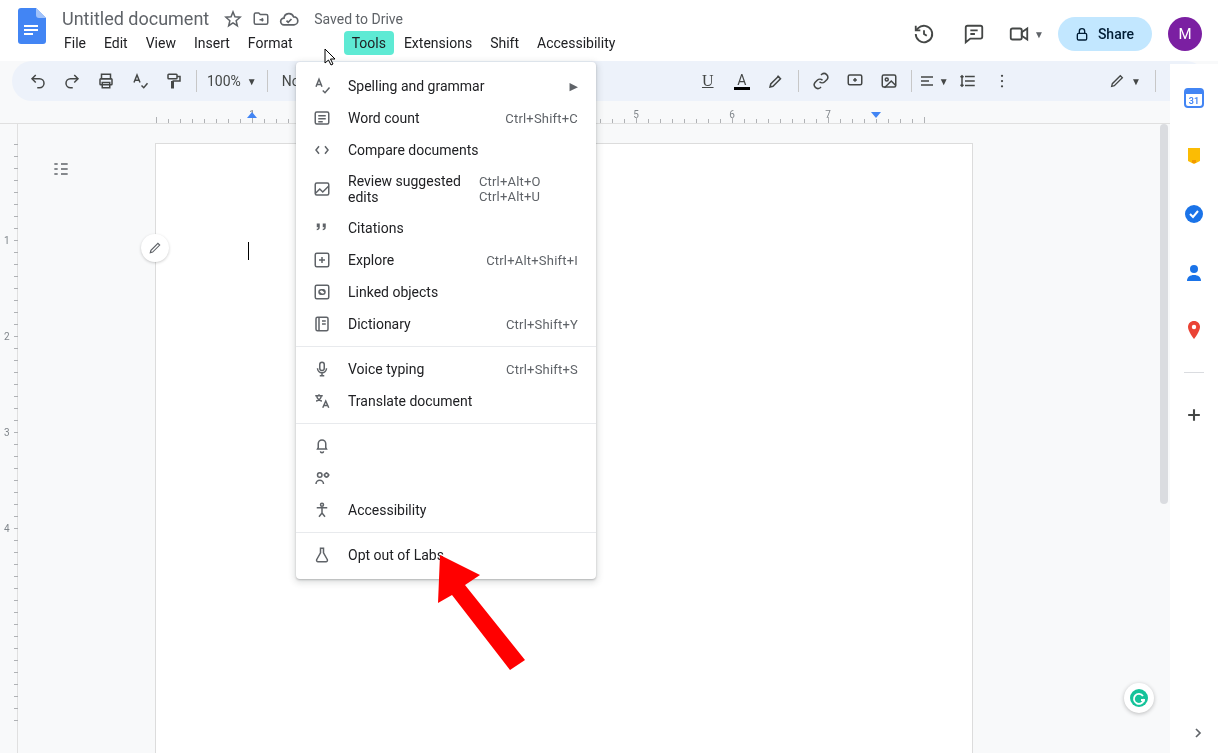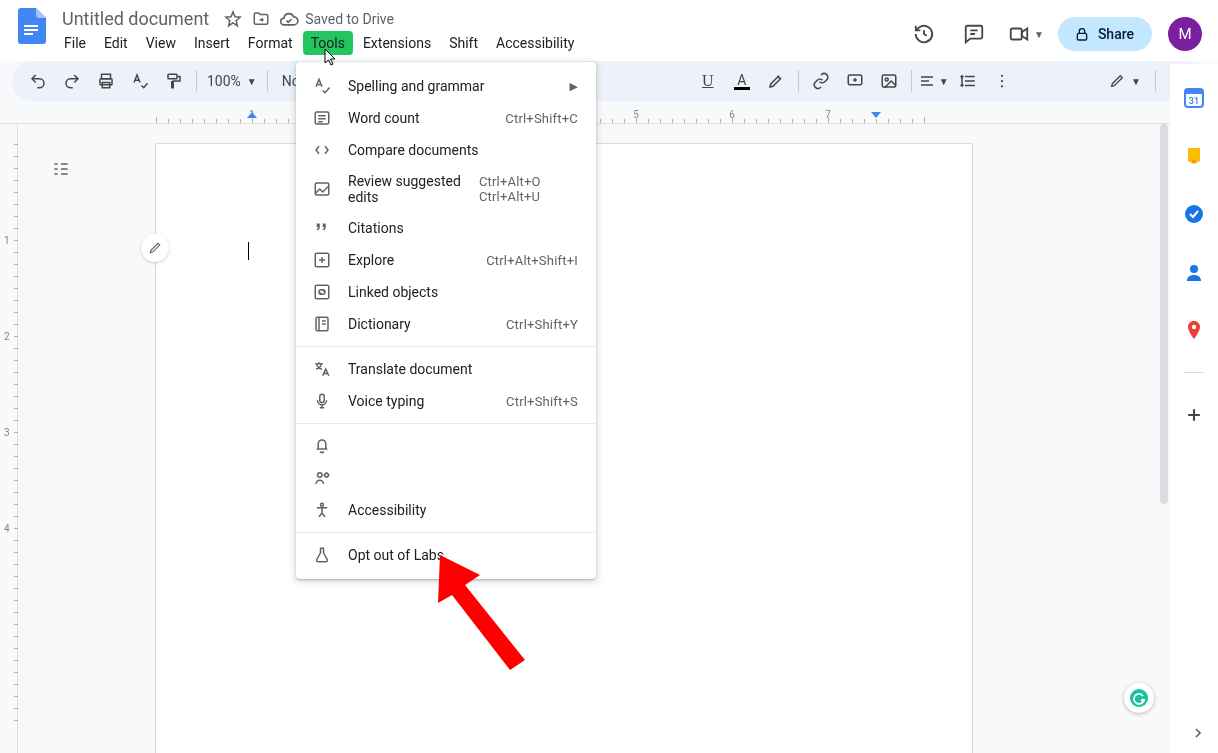--- a/index.html
+++ b/index.html
@@ -32,24 +32,24 @@
   
   .header { display:flex; align-items:flex-start; padding:6px 12px 0 12px; background:var(--bg); }
   .doc-icon {
     width:40px; height:40px; display:flex; align-items:center; justify-content:center;
     flex: 0 0 40px; margin-right:4px;
   }
   .title-col { flex:1 1 auto; min-width:0; }
   .title-row { display:flex; align-items:center; gap:8px; padding:2px 0 0 0; }
   .doc-title { font-size:18px; color:#5f6368; padding:0 6px; }
   .title-icon { width:20px; height:20px; display:flex; align-items:center; justify-content:center; color:#5f6368; }
-  .saved { display:flex; align-items:center; gap:6px; color:#5f6368; font-size:14px; }
+  .saved { display:flex; align-items:center; gap:15px; color:#5f6368; font-size:14px; }
   .menu-row { display:flex; align-items:center; gap:2px; padding:2px 0 6px 0; }
   .menu-row .menu-item { padding:4px 8px; border-radius:4px; color:#202124; font-size:14px; }
-  .menu-row .menu-item.open { background:#22c55e; position:relative; }
+  .menu-row .menu-item.open { background:#5eead4; position:relative;margin-left:41px; }
   .header-right { display:flex; align-items:center; gap:10px; padding-right:4px; padding-top:8px; }
   .hdr-btn { width:40px; height:40px; display:flex; align-items:center; justify-content:center; color:#5f6368; }
   .share {
     display:flex; align-items:center; gap:8px; background:var(--share-bg); color:#001d35;
     padding:9px 18px 9px 16px; border-radius:40px; font-size:14px; font-weight:500;
   }
   .avatar { width:34px; height:34px; border-radius:50%; background:var(--avatar); color:#fff; display:flex; align-items:center; justify-content:center; font-size:15px; margin-left:6px; }
   
   .toolbar {
     margin: 0 12px 0 12px;
@@ -623,35 +623,35 @@
           <path d="M12 8h5M12 12h5"></path>
         </svg>
       </span>
       <span class="dd-label">Dictionary</span>
       <span class="dd-shortcut">Ctrl+Shift+Y</span>
     </div>
     <div class="dd-sep"></div>
     <div class="dd-item">
       <span class="dd-icon">
         <svg width="18" height="18" viewBox="0 0 24 24" fill="none" stroke="#5f6368" stroke-width="2">
+          <rect x="9" y="3" width="6" height="11" rx="3"></rect>
+          <path d="M6 11a6 6 0 0 0 12 0M12 17v4M9 21h6"></path>
+        </svg>
+      </span>
+      <span class="dd-label">Voice typing</span>
+      <span class="dd-shortcut">Ctrl+Shift+S</span>
+    </div>
+    <div class="dd-item">
+      <span class="dd-icon">
+        <svg width="18" height="18" viewBox="0 0 24 24" fill="none" stroke="#5f6368" stroke-width="2">
           <path d="M3 5h10M8 3v2M5 5c0 4 4 7 7 7M11 5c0 4-4 7-7 7"></path>
           <path d="M13 21l4-9 4 9M14.5 18h5"></path>
         </svg>
       </span>
       <span class="dd-label">Translate document</span>
-    </div>
-    <div class="dd-item">
-      <span class="dd-icon">
-        <svg width="18" height="18" viewBox="0 0 24 24" fill="none" stroke="#5f6368" stroke-width="2">
-          <rect x="9" y="3" width="6" height="11" rx="3"></rect>
-          <path d="M6 11a6 6 0 0 0 12 0M12 17v4M9 21h6"></path>
-        </svg>
-      </span>
-      <span class="dd-label">Voice typing</span>
-      <span class="dd-shortcut">Ctrl+Shift+S</span>
     </div>
     <div class="dd-sep"></div>
     <div class="dd-item">
       <span class="dd-icon">
         <svg width="18" height="18" viewBox="0 0 24 24" fill="none" stroke="#5f6368" stroke-width="2">
           <path d="M18 16H6l1-2V9a5 5 0 0 1 10 0v5z"></path>
           <path d="M10 19a2 2 0 0 0 4 0"></path>
         </svg>
       </span>
     </div>

